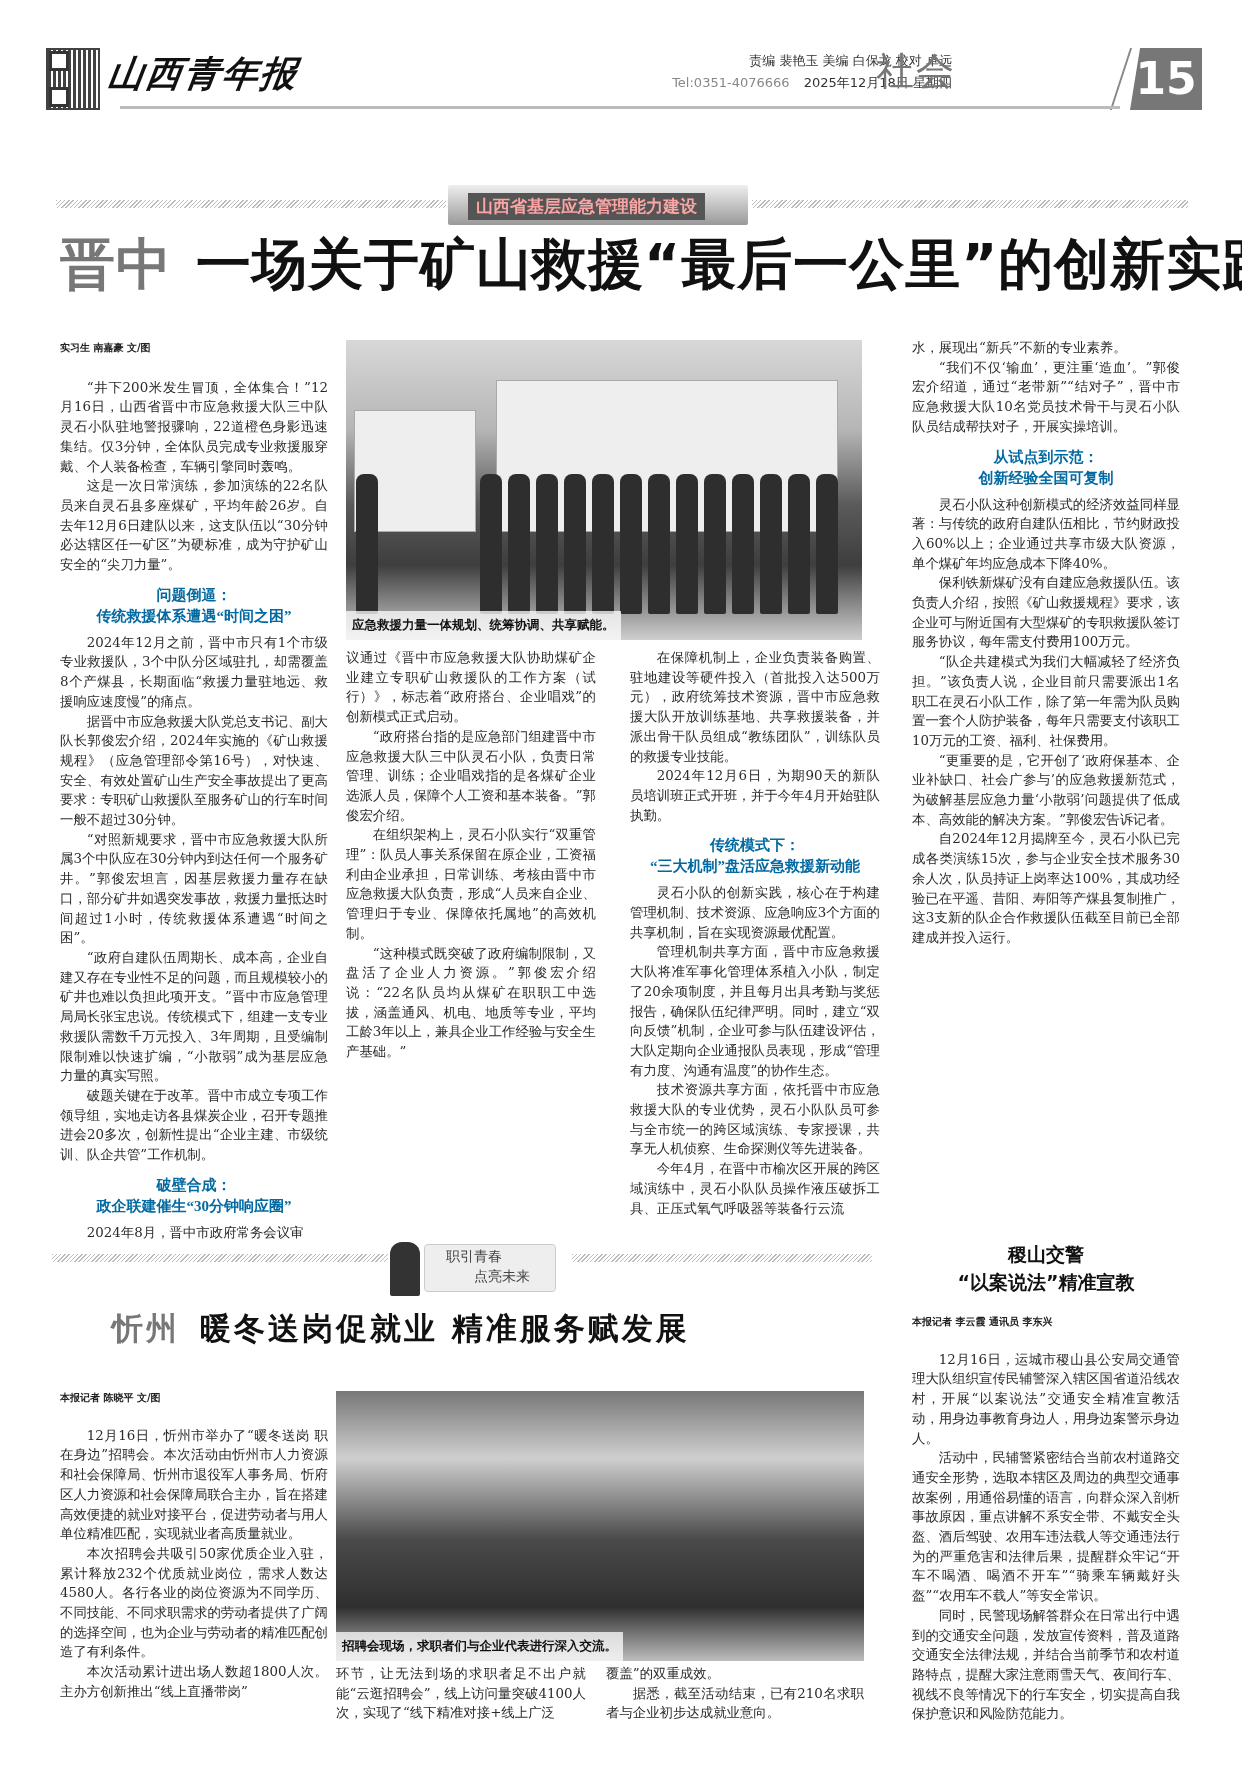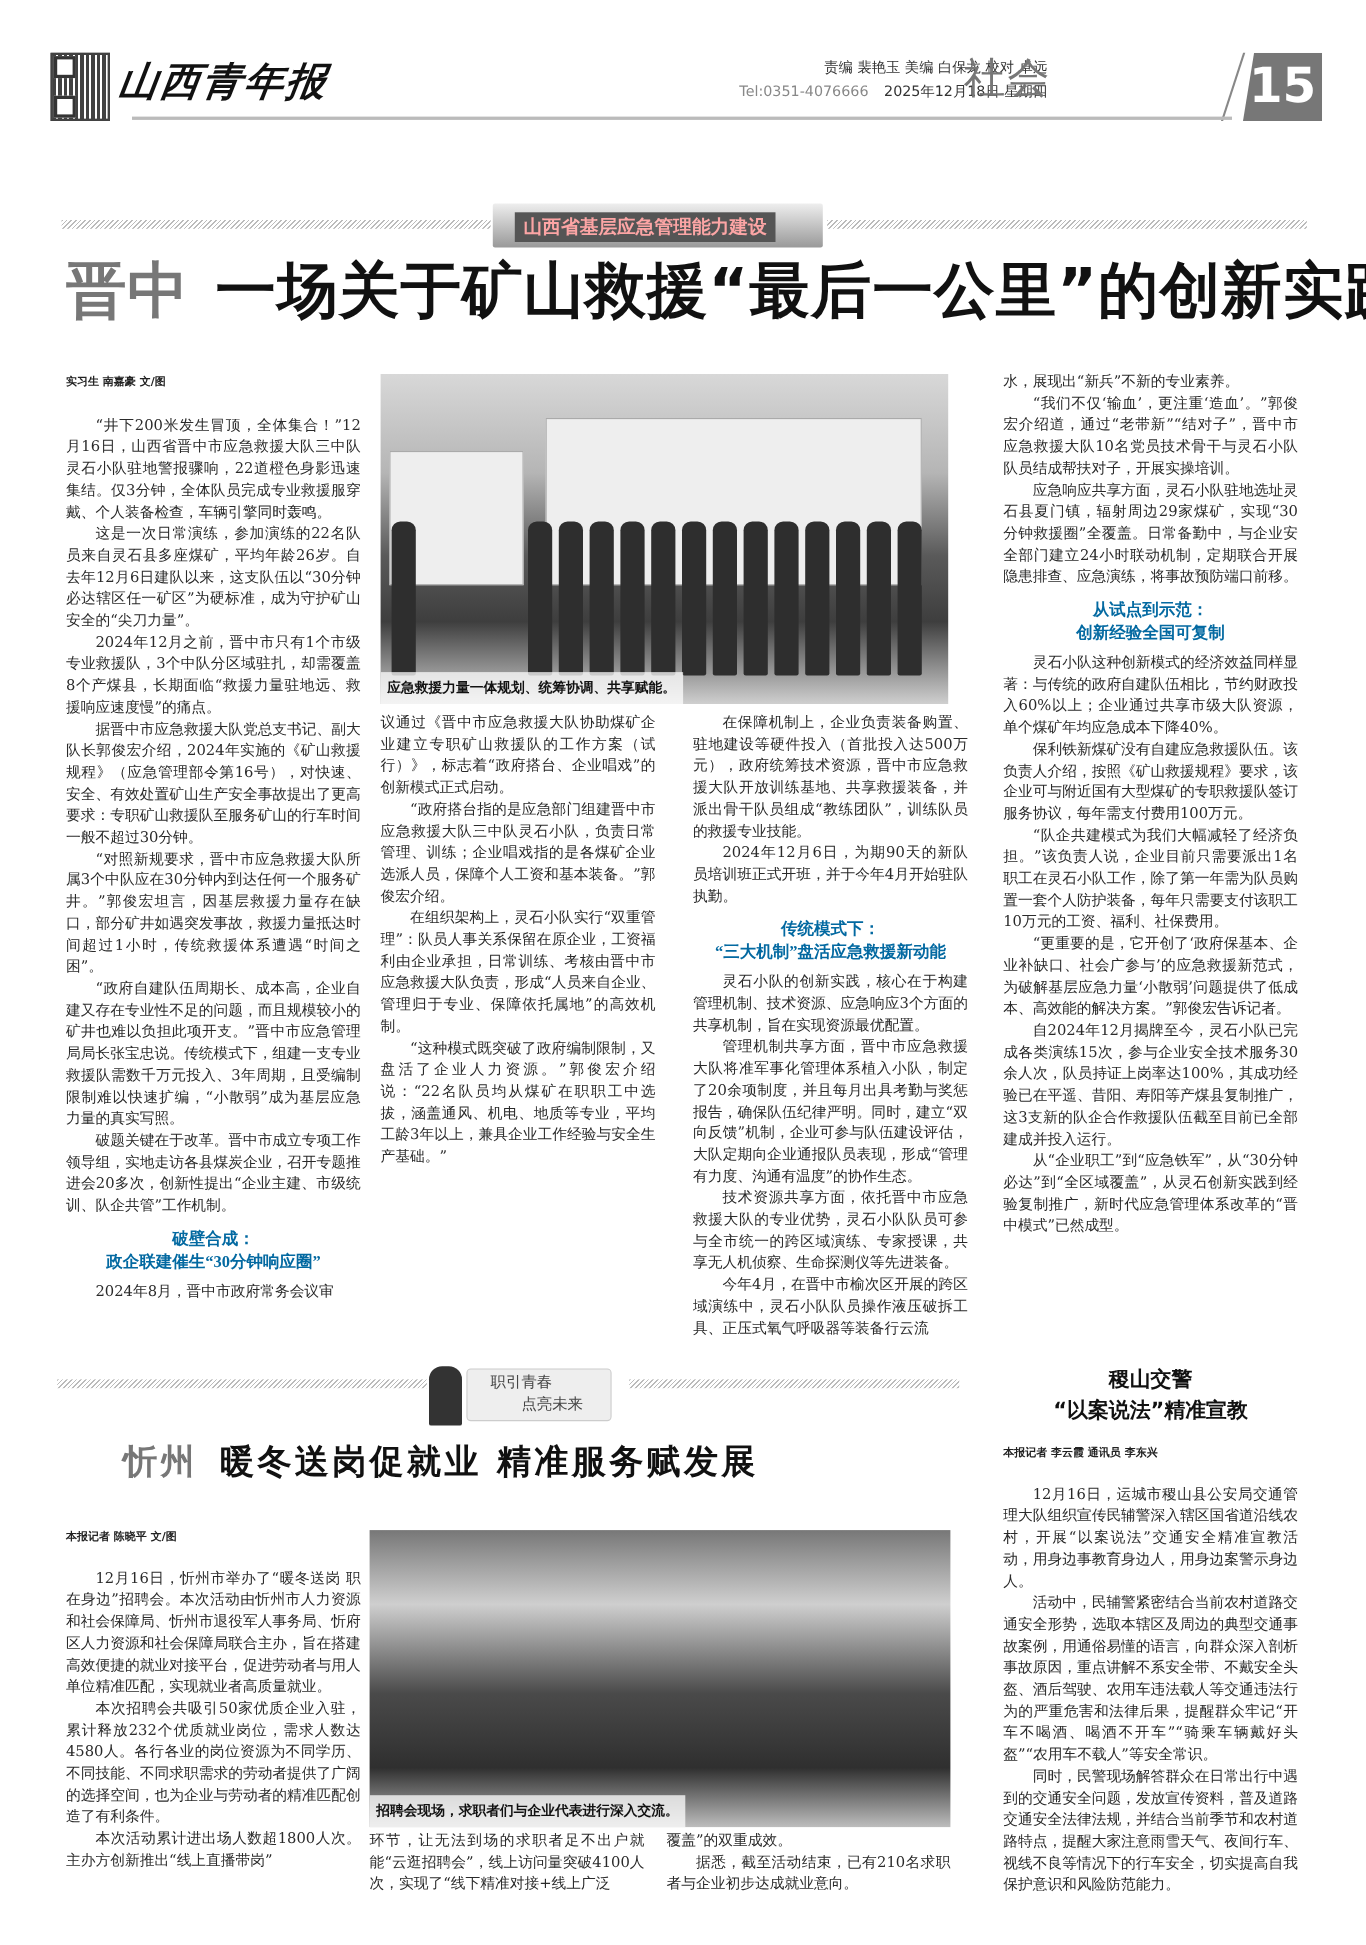--- a/index.html
+++ b/index.html
@@ -67,20 +67,24 @@
 </div>
 <div class="abs headline">
   <span class="loc">晋中</span><span>一场关于矿山救援“最后一公里”的创新实践</span>
 </div>
 
 <div class="abs col" style="left:60px; top:338px; width:268px;">
   <div class="byline">实习生 南嘉豪 文/图</div>
   <div style="height:20px"></div>
   <p>“井下200米发生冒顶，全体集合！”12月16日，山西省晋中市应急救援大队三中队灵石小队驻地警报骤响，22道橙色身影迅速集结。仅3分钟，全体队员完成专业救援服穿戴、个人装备检查，车辆引擎同时轰鸣。</p>
   <p>这是一次日常演练，参加演练的22名队员来自灵石县多座煤矿，平均年龄26岁。自去年12月6日建队以来，这支队伍以“30分钟必达辖区任一矿区”为硬标准，成为守护矿山安全的“尖刀力量”。</p>
+  <div class="subhead">
+    <div>问题倒逼：</div>
+    <div>传统救援体系遭遇“时间之困”</div>
+  </div>
   <p>2024年12月之前，晋中市只有1个市级专业救援队，3个中队分区域驻扎，却需覆盖8个产煤县，长期面临“救援力量驻地远、救援响应速度慢”的痛点。</p>
   <p>据晋中市应急救援大队党总支书记、副大队长郭俊宏介绍，2024年实施的《矿山救援规程》（应急管理部令第16号），对快速、安全、有效处置矿山生产安全事故提出了更高要求：专职矿山救援队至服务矿山的行车时间一般不超过30分钟。</p>
   <p>“对照新规要求，晋中市应急救援大队所属3个中队应在30分钟内到达任何一个服务矿井。”郭俊宏坦言，因基层救援力量存在缺口，部分矿井如遇突发事故，救援力量抵达时间超过1小时，传统救援体系遭遇“时间之困”。</p>
   <p>“政府自建队伍周期长、成本高，企业自建又存在专业性不足的问题，而且规模较小的矿井也难以负担此项开支。”晋中市应急管理局局长张宝忠说。传统模式下，组建一支专业救援队需数千万元投入、3年周期，且受编制限制难以快速扩编，“小散弱”成为基层应急力量的真实写照。</p>
   <p>破题关键在于改革。晋中市成立专项工作领导组，实地走访各县煤炭企业，召开专题推进会20多次，创新性提出“企业主建、市级统训、队企共管”工作机制。</p>
   <div class="subhead">
     <div>破壁合成：</div>
     <div>政企联建催生“30分钟响应圈”</div>
   </div>
   <p>2024年8月，晋中市政府常务会议审</p>
@@ -125,31 +129,29 @@
   </div>
   <p>灵石小队的创新实践，核心在于构建管理机制、技术资源、应急响应3个方面的共享机制，旨在实现资源最优配置。</p>
   <p>管理机制共享方面，晋中市应急救援大队将准军事化管理体系植入小队，制定了20余项制度，并且每月出具考勤与奖惩报告，确保队伍纪律严明。同时，建立“双向反馈”机制，企业可参与队伍建设评估，大队定期向企业通报队员表现，形成“管理有力度、沟通有温度”的协作生态。</p>
   <p>技术资源共享方面，依托晋中市应急救援大队的专业优势，灵石小队队员可参与全市统一的跨区域演练、专家授课，共享无人机侦察、生命探测仪等先进装备。</p>
   <p>今年4月，在晋中市榆次区开展的跨区域演练中，灵石小队队员操作液压破拆工具、正压式氧气呼吸器等装备行云流</p>
 </div>
 
 <div class="abs col" style="left:912px; top:338px; width:268px;">
   <p style="text-indent:0">水，展现出“新兵”不新的专业素养。</p>
   <p>“我们不仅‘输血’，更注重‘造血’。”郭俊宏介绍道，通过“老带新”“结对子”，晋中市应急救援大队10名党员技术骨干与灵石小队队员结成帮扶对子，开展实操培训。</p>
-  <p>应急响应共享方面，灵石小队驻地选址灵石县夏门镇，辐射周边29家煤矿，实现“30分钟救援圈”全覆盖。日常备勤中，与企业安全部门建立24小时联动机制，定期联合开展隐患排查、应急演练，将事故预防端口前移。</p>
   <div class="subhead">
     <div>从试点到示范：</div>
     <div>创新经验全国可复制</div>
   </div>
   <p>灵石小队这种创新模式的经济效益同样显著：与传统的政府自建队伍相比，节约财政投入60%以上；企业通过共享市级大队资源，单个煤矿年均应急成本下降40%。</p>
   <p>保利铁新煤矿没有自建应急救援队伍。该负责人介绍，按照《矿山救援规程》要求，该企业可与附近国有大型煤矿的专职救援队签订服务协议，每年需支付费用100万元。</p>
   <p>“队企共建模式为我们大幅减轻了经济负担。”该负责人说，企业目前只需要派出1名职工在灵石小队工作，除了第一年需为队员购置一套个人防护装备，每年只需要支付该职工10万元的工资、福利、社保费用。</p>
   <p>“更重要的是，它开创了‘政府保基本、企业补缺口、社会广参与’的应急救援新范式，为破解基层应急力量‘小散弱’问题提供了低成本、高效能的解决方案。”郭俊宏告诉记者。</p>
   <p>自2024年12月揭牌至今，灵石小队已完成各类演练15次，参与企业安全技术服务30余人次，队员持证上岗率达100%，其成功经验已在平遥、昔阳、寿阳等产煤县复制推广，这3支新的队企合作救援队伍截至目前已全部建成并投入运行。</p>
-  <p>从“企业职工”到“应急铁军”，从“30分钟必达”到“全区域覆盖”，从灵石创新实践到经验复制推广，新时代应急管理体系改革的“晋中模式”已然成型。</p>
 </div>
 
 <div class="abs hatch" style="left:52px; top:1254px; width:336px;"></div>
 <div class="abs hatch" style="left:572px; top:1254px; width:300px;"></div>
 <div class="abs kicker2">
   <div class="flag"></div>
   <div class="grad"></div>
   <div class="t1">职引青春</div>
   <div class="t2">点亮未来</div>
 </div>

